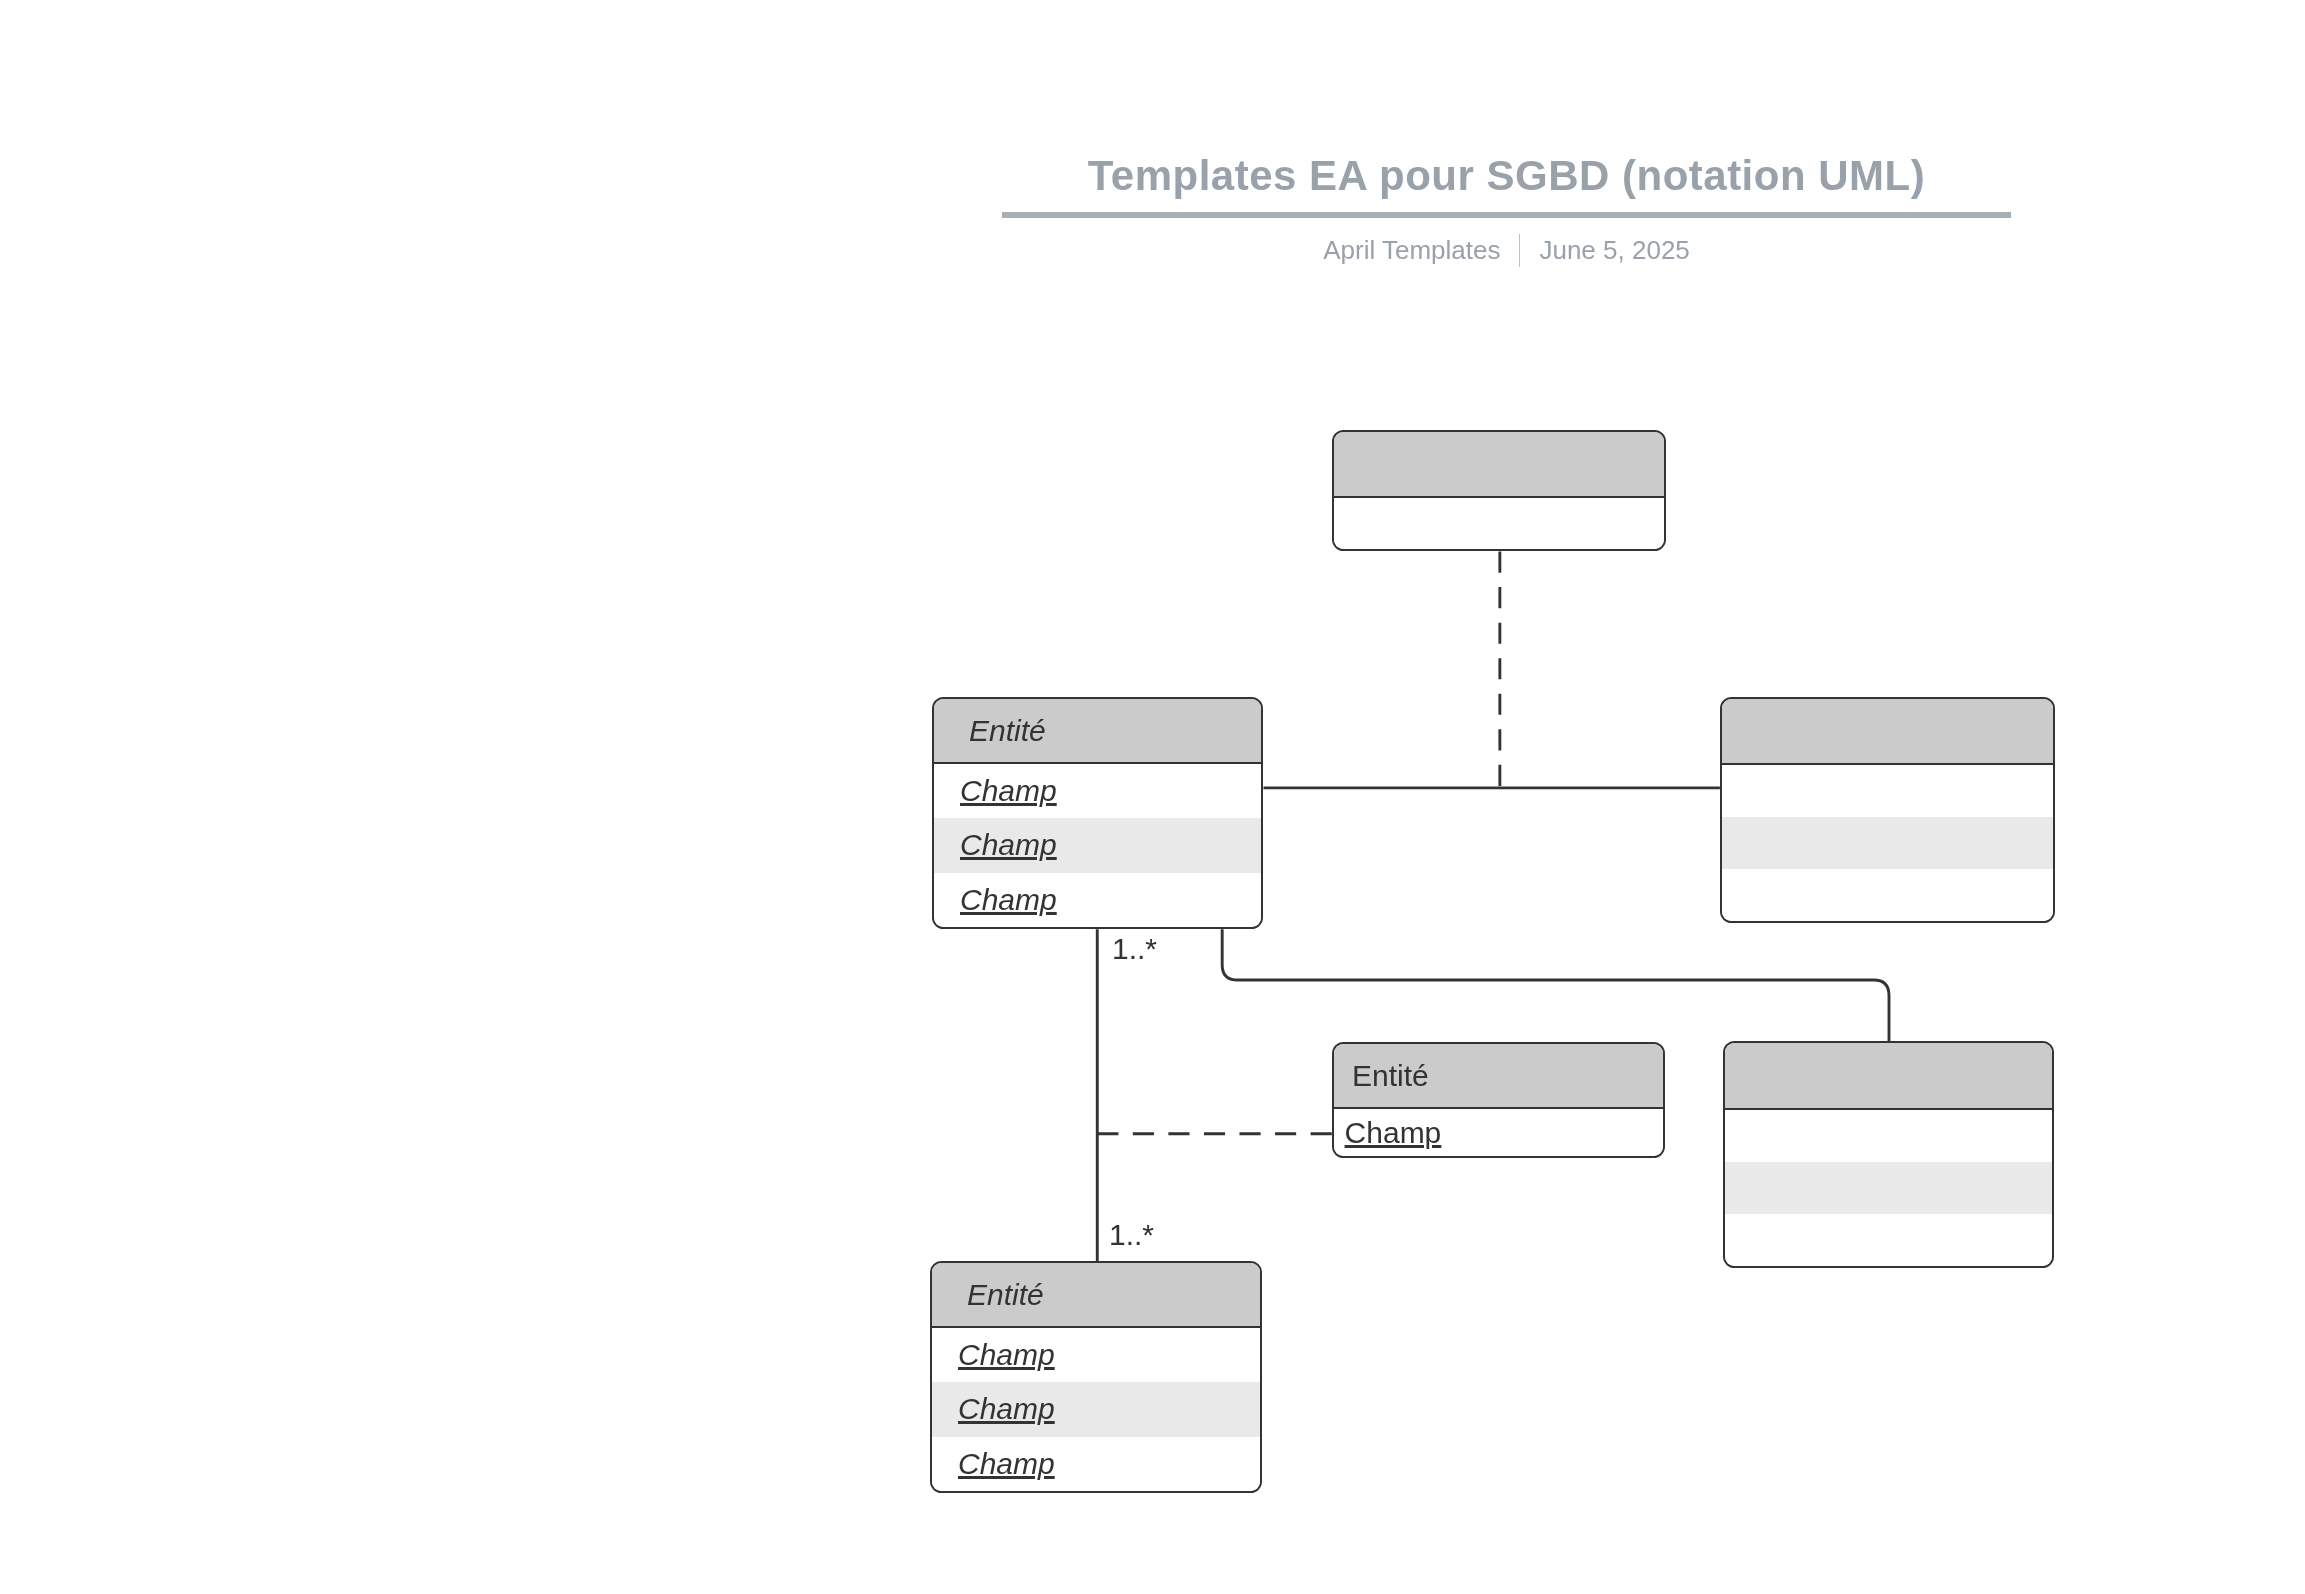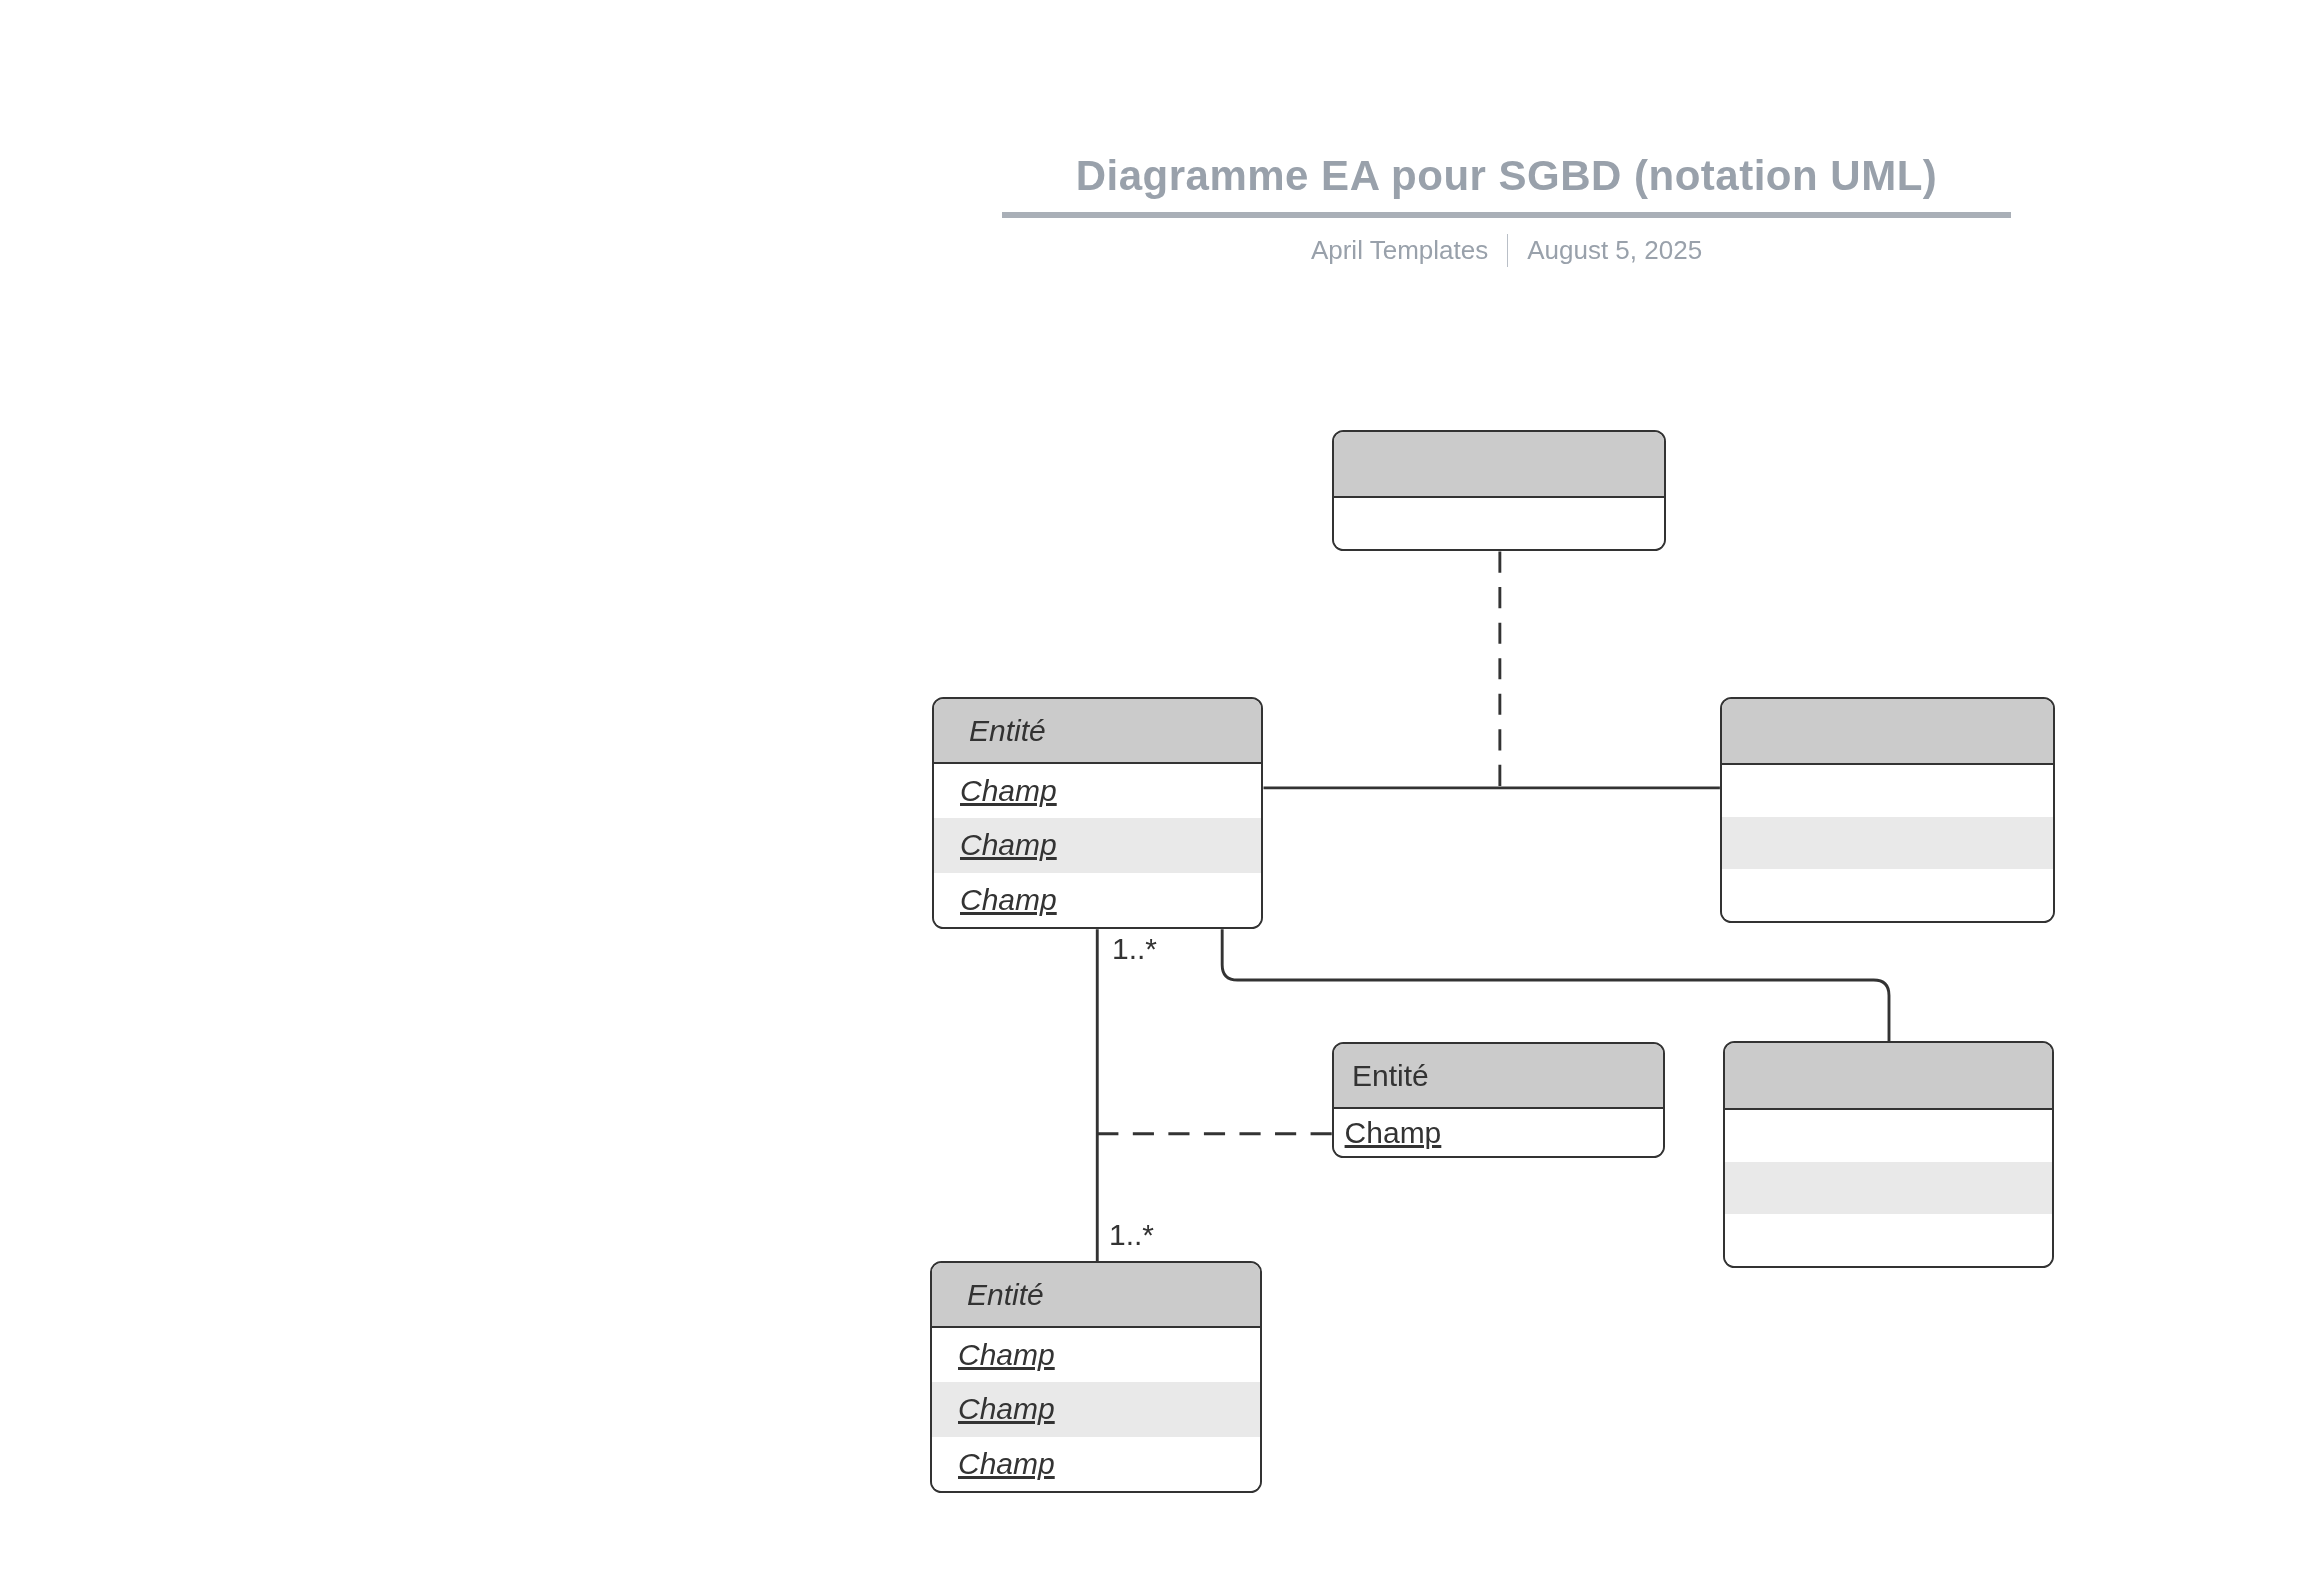--- a/index.html
+++ b/index.html
@@ -78,26 +78,26 @@
     white-space:nowrap;
   }
   #multiplicity-upper{left:1112px;top:932px;}
   #multiplicity-lower{left:1109px;top:1218px;}
 </style>
 </head>
 <body>
 
 <div class="page">
 
-  <div class="doc-title">Diagramme EA pour SGBD (notation UML)</div>
+  <div class="doc-title">Templates EA pour SGBD (notation UML)</div>
   <div class="title-rule"></div>
   <div class="doc-subtitle">
     <span>April Templates</span>
     <span class="sep"></span>
-    <span>August 5, 2025</span>
+    <span>June 5, 2025</span>
   </div>
 
   <svg class="connectors" viewBox="0 0 2400 1660" xmlns="http://www.w3.org/2000/svg">
     <path class="conn dashed" d="M1561 574 L1561 820"></path>
     <path class="conn" d="M1315 820 H1790"></path>
     <path class="conn" d="M1142 967 V1313"></path>
     <path class="conn" d="M1272 967 V1004 Q1272 1020 1288 1020 H1950 Q1966 1020 1966 1036 V1084"></path>
     <path class="conn dashed" d="M1142 1180 H1387"></path>
   </svg>
 

